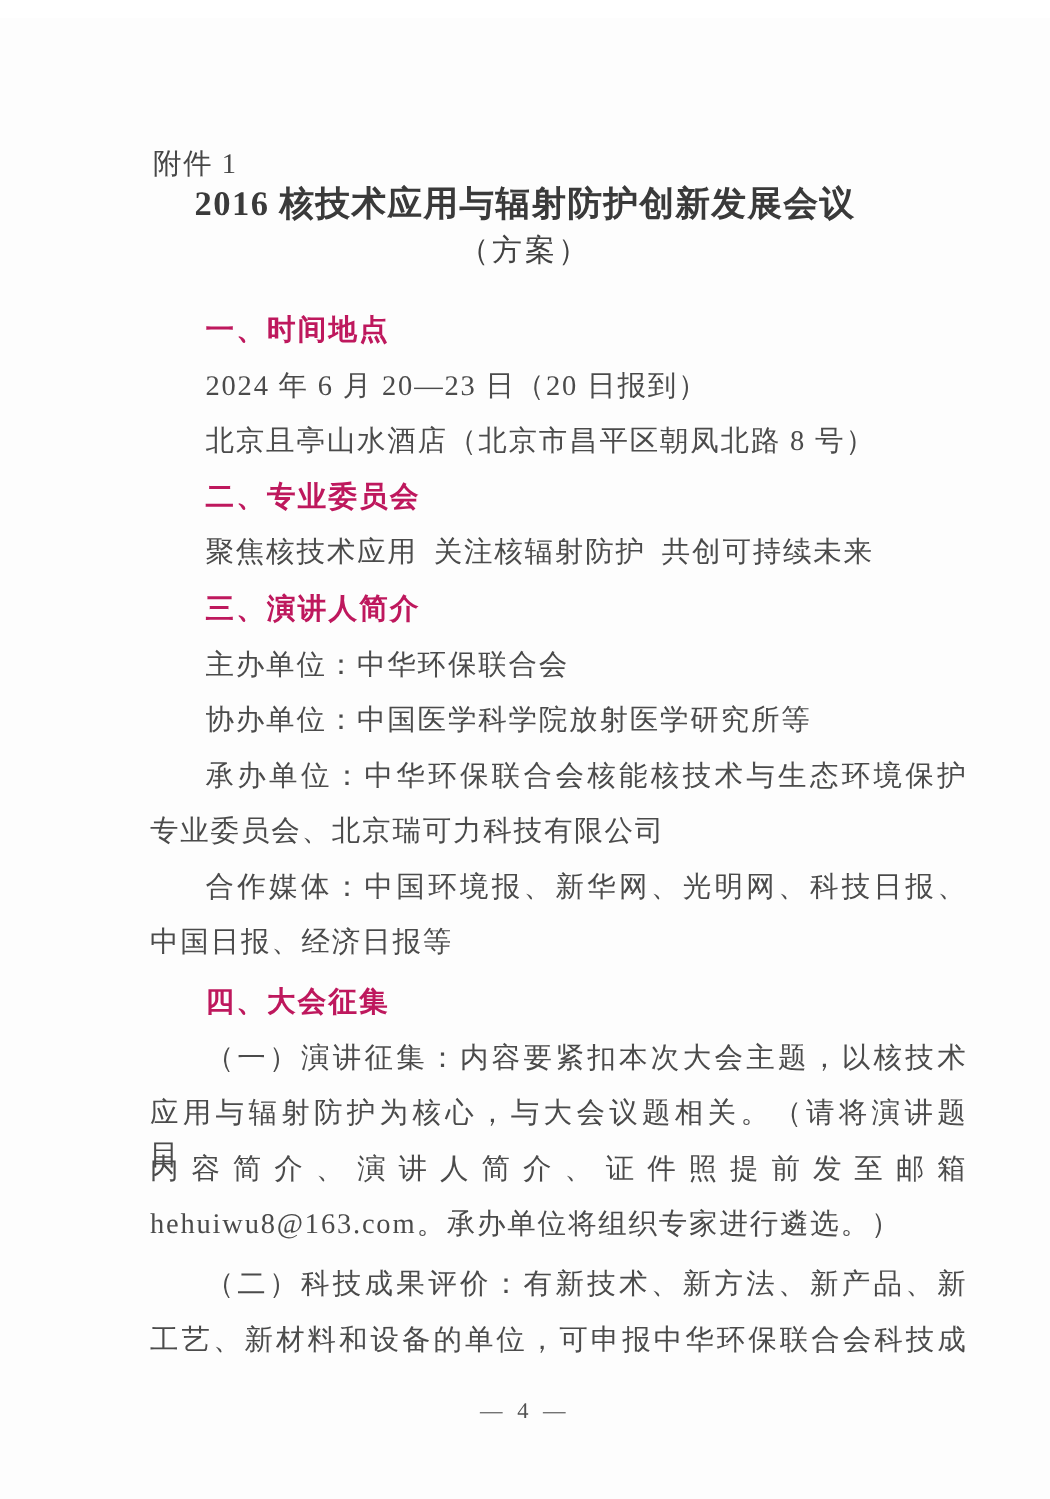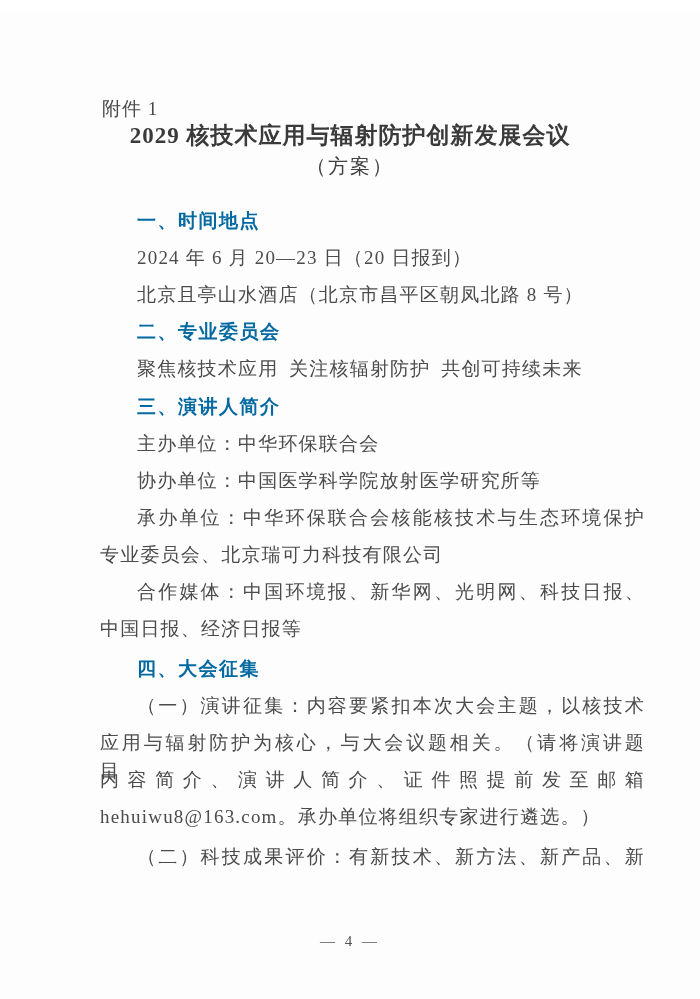--- a/index.html
+++ b/index.html
@@ -61,41 +61,41 @@
   .stretch {
     white-space: normal;
     text-align: justify;
     text-align-last: justify;
   }
   .sec-head {
     font-family: "Liberation Sans", "DejaVu Sans", sans-serif;
     font-weight: 700;
     font-size: 19px;
     letter-spacing: 1.5px;
-    color: #0369a1;
+    color: #be185d;
   }
   .page-number {
     position: absolute;
     top: 921px;
     left: 0;
     width: 100%;
     text-align: center;
     font-size: 15px;
     letter-spacing: 3px;
     color: #525252;
   }
 </style>
 </head>
 <body>
 
 <div class="page">
 
   <div class="attachment">附件 1</div>
 
-  <div class="doc-title">2029 核技术应用与辐射防护创新发展会议</div>
+  <div class="doc-title">2016 核技术应用与辐射防护创新发展会议</div>
 
   <div class="doc-subtitle">（方案）</div>
 
   <div class="line sec-head indent" style="top:195px">一、时间地点</div>
   <div class="line indent" style="top:232px">2024 年 6 月 20—23 日（20 日报到）</div>
   <div class="line indent" style="top:269px">北京且亭山水酒店（北京市昌平区朝凤北路 8 号）</div>
 
   <div class="line sec-head indent" style="top:306px">二、专业委员会</div>
   <div class="line indent" style="top:343px">聚焦核技术应用 关注核辐射防护 共创可持续未来</div>
 
@@ -106,16 +106,17 @@
   <div class="line indent stretch" style="top:492px">承办单位：中华环保联合会核能核技术与生态环境保护</div>
   <div class="line indent stretch" style="top:566px">合作媒体：中国环境报、新华网、光明网、科技日报、</div>
   <div class="line" style="top:603px">中国日报、经济日报等</div>
 
   <div class="line sec-head indent" style="top:643px">四、大会征集</div>
   <div class="line indent stretch" style="top:680px">（一）演讲征集：内容要紧扣本次大会主题，以核技术</div>
   <div class="line stretch" style="top:717px">应用与辐射防护为核心，与大会议题相关。（请将演讲题目、</div>
   <div class="line stretch" style="top:754px">内容简介、演讲人简介、证件照提前发至邮箱</div>
   <div class="line" style="top:791px">hehuiwu8@163.com。承办单位将组织专家进行遴选。）</div>
   <div class="line indent stretch" style="top:831px">（二）科技成果评价：有新技术、新方法、新产品、新</div>
+  <div class="line stretch" style="top:868px">工艺、新材料和设备的单位，可申报中华环保联合会科技成</div>
 
   <div class="page-number">— 4 —</div>
 
 </div>
 
 </body></html>

